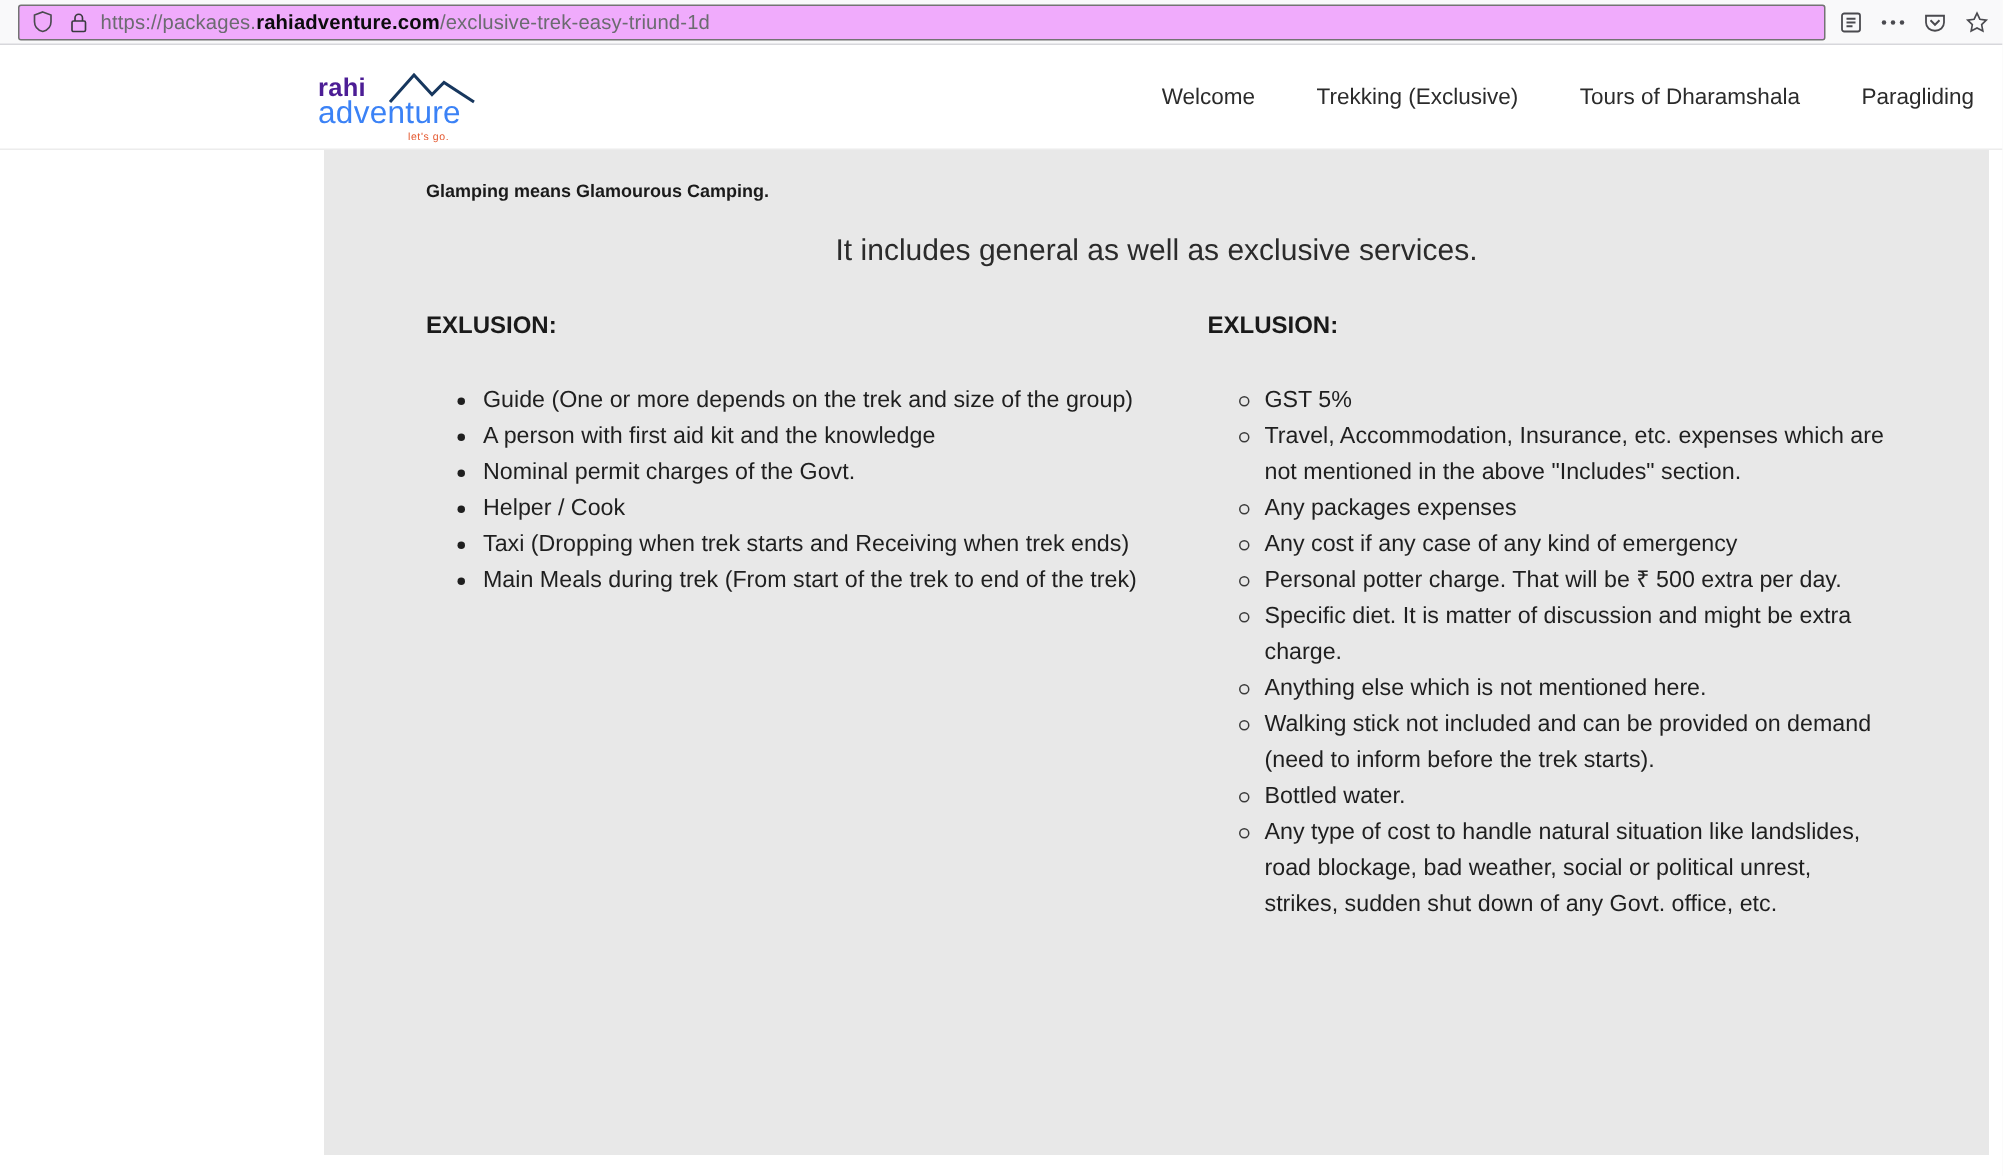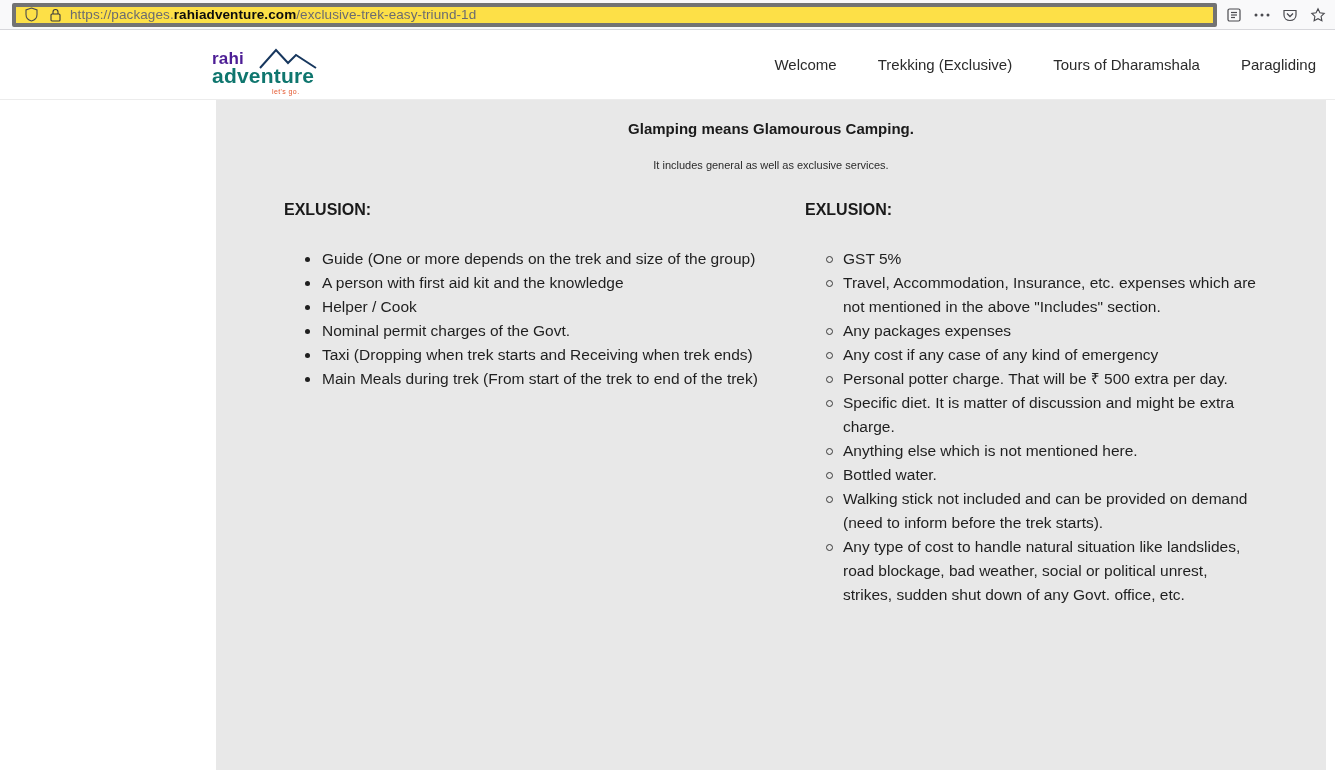--- a/index.html
+++ b/index.html
@@ -17,22 +17,22 @@
     height: 30px;
     background: #f9f9fa;
     border-bottom: 1px solid #d7d7db;
     display: flex;
     align-items: center;
     padding: 0 8px;
   }
   .urlbar {
     flex: 1;
     height: 24px;
-    background: #fde047;
-    border: 4px solid #737373;
+    background: #f0abfc;
+    border: 1px solid #737373;
     border-radius: 2px;
     display: flex;
     align-items: center;
     padding: 0 6px;
     margin: 0 4px;
     gap: 6px;
   }
   .chrome-icon {
     width: 18px; height: 18px;
     display: flex; align-items: center; justify-content: center;
@@ -74,22 +74,22 @@
     font-size: 17px;
     font-weight: 700;
     color: #4c1d95;
     letter-spacing: .2px;
     line-height: 1;
     position: absolute;
     left: 0; top: 2px;
   }
   .logo-adventure {
     font-size: 21px;
-    font-weight: 700;
-    color: #0f766e;
+    font-weight: 400;
+    color: #3b82f6;
     letter-spacing: .2px;
     line-height: 1;
     position: absolute;
     left: 0; top: 17px;
   }
   .logo-tagline {
     position: absolute;
     left: 60px; top: 40px;
     font-size: 7px;
     color: #e4572e;
@@ -127,29 +127,29 @@
     position: absolute;
     left: 216px;
     top: 0;
     width: 1110px;
     height: 670px;
     background: #e8e8e8;
   }
   .panel-inner { padding: 0 68px; }
 
   .glamping-line {
-    text-align: center;
-    font-size: 15px;
+    text-align: left;
+    font-size: 12px;
     font-weight: 700;
     color: #1a1a1a;
     padding-top: 20px;
   }
   .includes-line {
     text-align: center;
-    font-size: 11px;
+    font-size: 20px;
     color: #2b2b2b;
     padding-top: 22px;
   }
 
   .cols {
     display: flex;
     margin-top: 30px;
   }
   .col { width: 50%; }
   .col-left { padding-left: 0px; }
@@ -300,39 +300,39 @@
     <div class="panel-inner">
       <div class="glamping-line">Glamping means Glamourous Camping.</div>
       <div class="includes-line">It includes general as well as exclusive services.</div>
 
       <div class="cols">
         <div class="col col-left">
           <div class="col-title">EXLUSION:</div>
           <ul class="bullets filled">
             <li>Guide (One or more depends on the trek and size of the group)</li>
             <li>A person with first aid kit and the knowledge</li>
+            <li>Nominal permit charges of the Govt.</li>
             <li>Helper / Cook</li>
-            <li>Nominal permit charges of the Govt.</li>
             <li>Taxi (Dropping when trek starts and Receiving when trek ends)</li>
             <li>Main Meals during trek (From start of the trek to end of the trek)</li>
           </ul>
         </div>
 
         <div class="col col-right">
           <div class="col-title">EXLUSION:</div>
           <ul class="bullets hollow">
             <li>GST 5%</li>
             <li>Travel, Accommodation, Insurance, etc. expenses which are not mentioned in the above "Includes" section.</li>
             <li>Any packages expenses</li>
             <li>Any cost if any case of any kind of emergency</li>
             <li>Personal potter charge. That will be ₹ 500 extra per day.</li>
             <li>Specific diet. It is matter of discussion and might be extra charge.</li>
             <li>Anything else which is not mentioned here.</li>
+            <li>Walking stick not included and can be provided on demand (need to inform before the trek starts).</li>
             <li>Bottled water.</li>
-            <li>Walking stick not included and can be provided on demand (need to inform before the trek starts).</li>
             <li>Any type of cost to handle natural situation like landslides, road blockage, bad weather, social or political unrest, strikes, sudden shut down of any Govt. office, etc.</li>
           </ul>
         </div>
       </div>
     </div>
   </div>
 
   <div class="carry">
     <div class="carry-title">THINGS TO CARRY</div>
 

